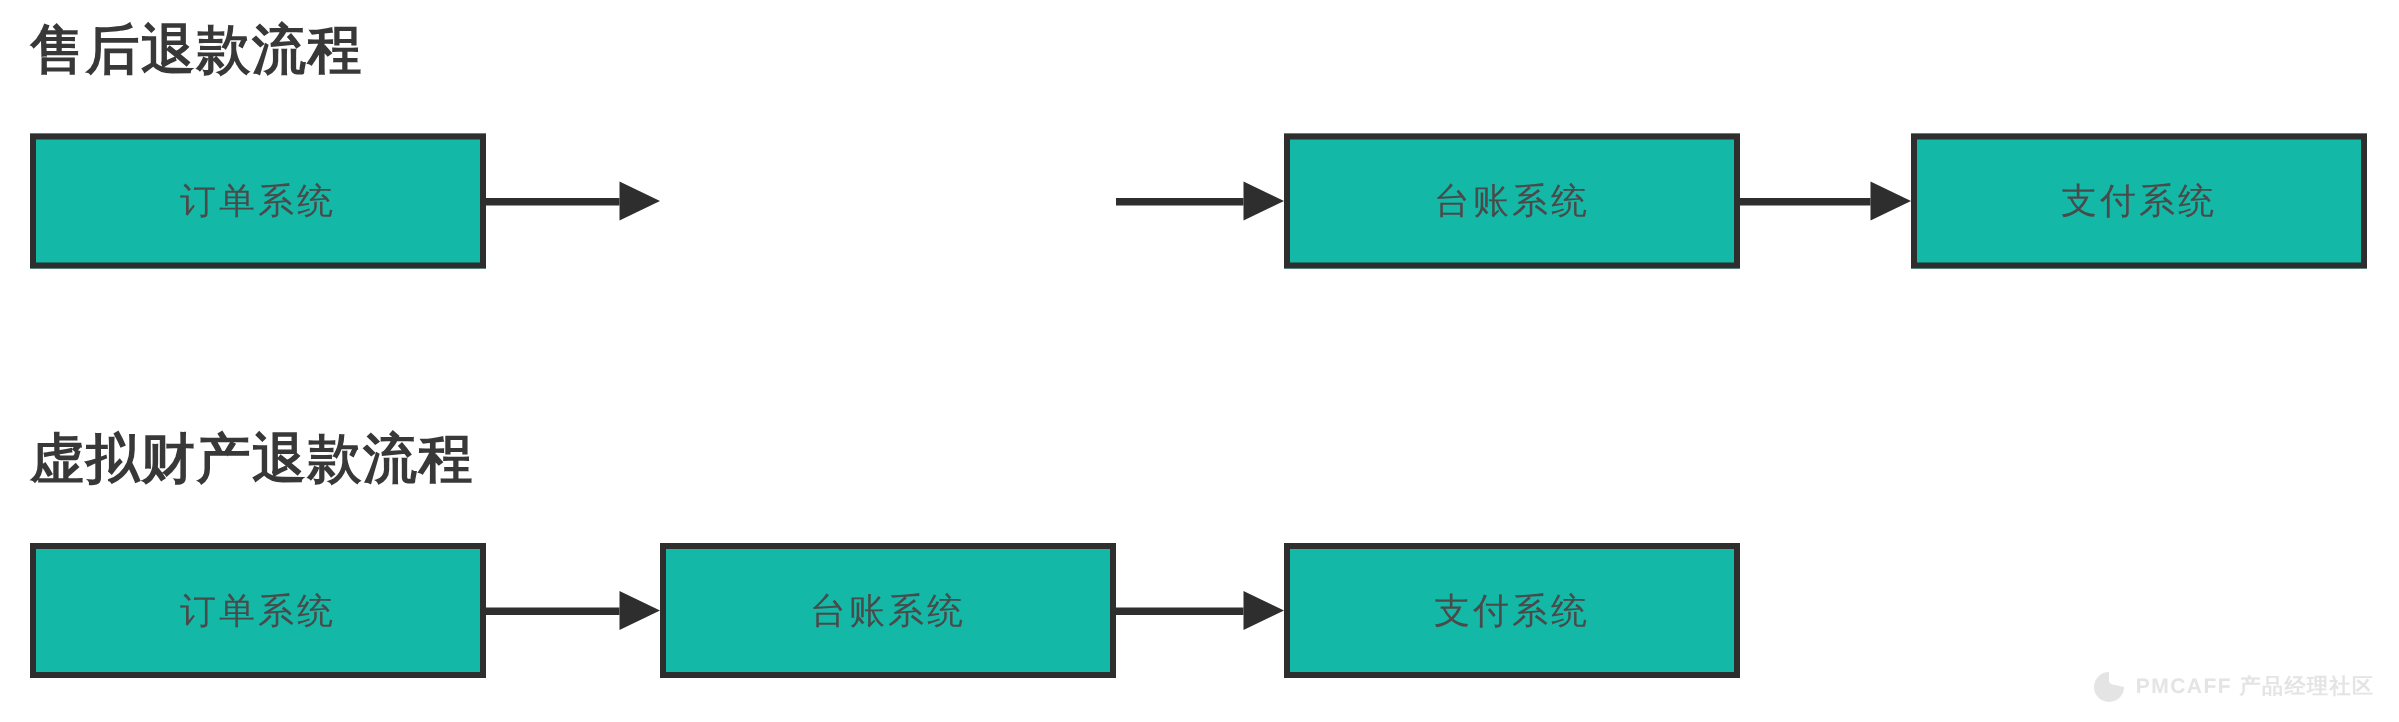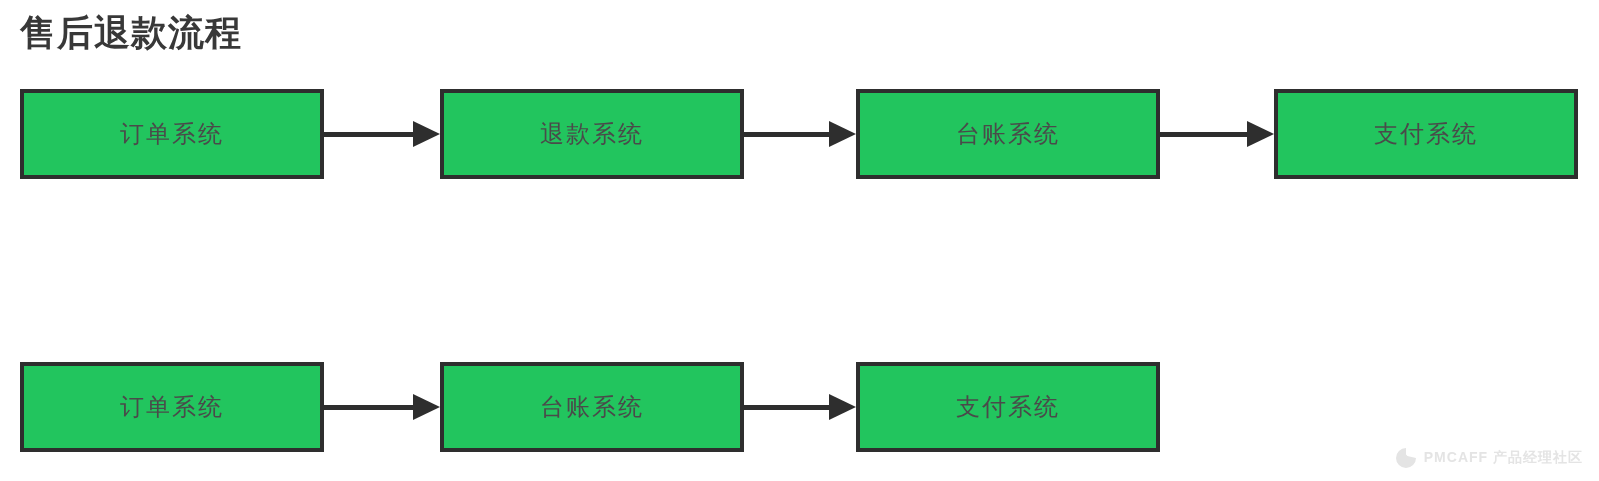--- a/index.html
+++ b/index.html
@@ -27,21 +27,21 @@
   }
   .flow-title.t1 { top: 15px; }
   .flow-title.t2 { top: 288px; }
 
   .node {
     position: absolute;
     box-sizing: border-box;
     width: 304px;
     height: 90px;
     border: 4px solid #2e2e2e;
-    background: #22c55e;
+    background: #14b8a6;
     display: flex;
     align-items: center;
     justify-content: center;
     font-size: 24px;
     color: #4a4a4a;
     letter-spacing: 2px;
     white-space: nowrap;
   }
   .row1 { top: 89px; }
   .row2 { top: 362px; }
@@ -97,38 +97,36 @@
 
   <div class="flow-title t1">售后退款流程</div>
 
   <div class="node row1 c1">
     <span>订单系统</span>
   </div>
   <div class="arrow r1 a1">
     <div class="shaft"></div>
     <div class="head"></div>
   </div>
-  <div class="node row1 c2">
-    <span>退款系统</span>
-  </div>
   <div class="arrow r1 a2">
     <div class="shaft"></div>
     <div class="head"></div>
   </div>
   <div class="node row1 c3">
     <span>台账系统</span>
   </div>
   <div class="arrow r1 a3">
     <div class="shaft"></div>
     <div class="head"></div>
   </div>
   <div class="node row1 c4">
     <span>支付系统</span>
   </div>
 
+  <div class="flow-title t2">虚拟财产退款流程</div>
 
   <div class="node row2 c1">
     <span>订单系统</span>
   </div>
   <div class="arrow r2 a1">
     <div class="shaft"></div>
     <div class="head"></div>
   </div>
   <div class="node row2 c2">
     <span>台账系统</span>

